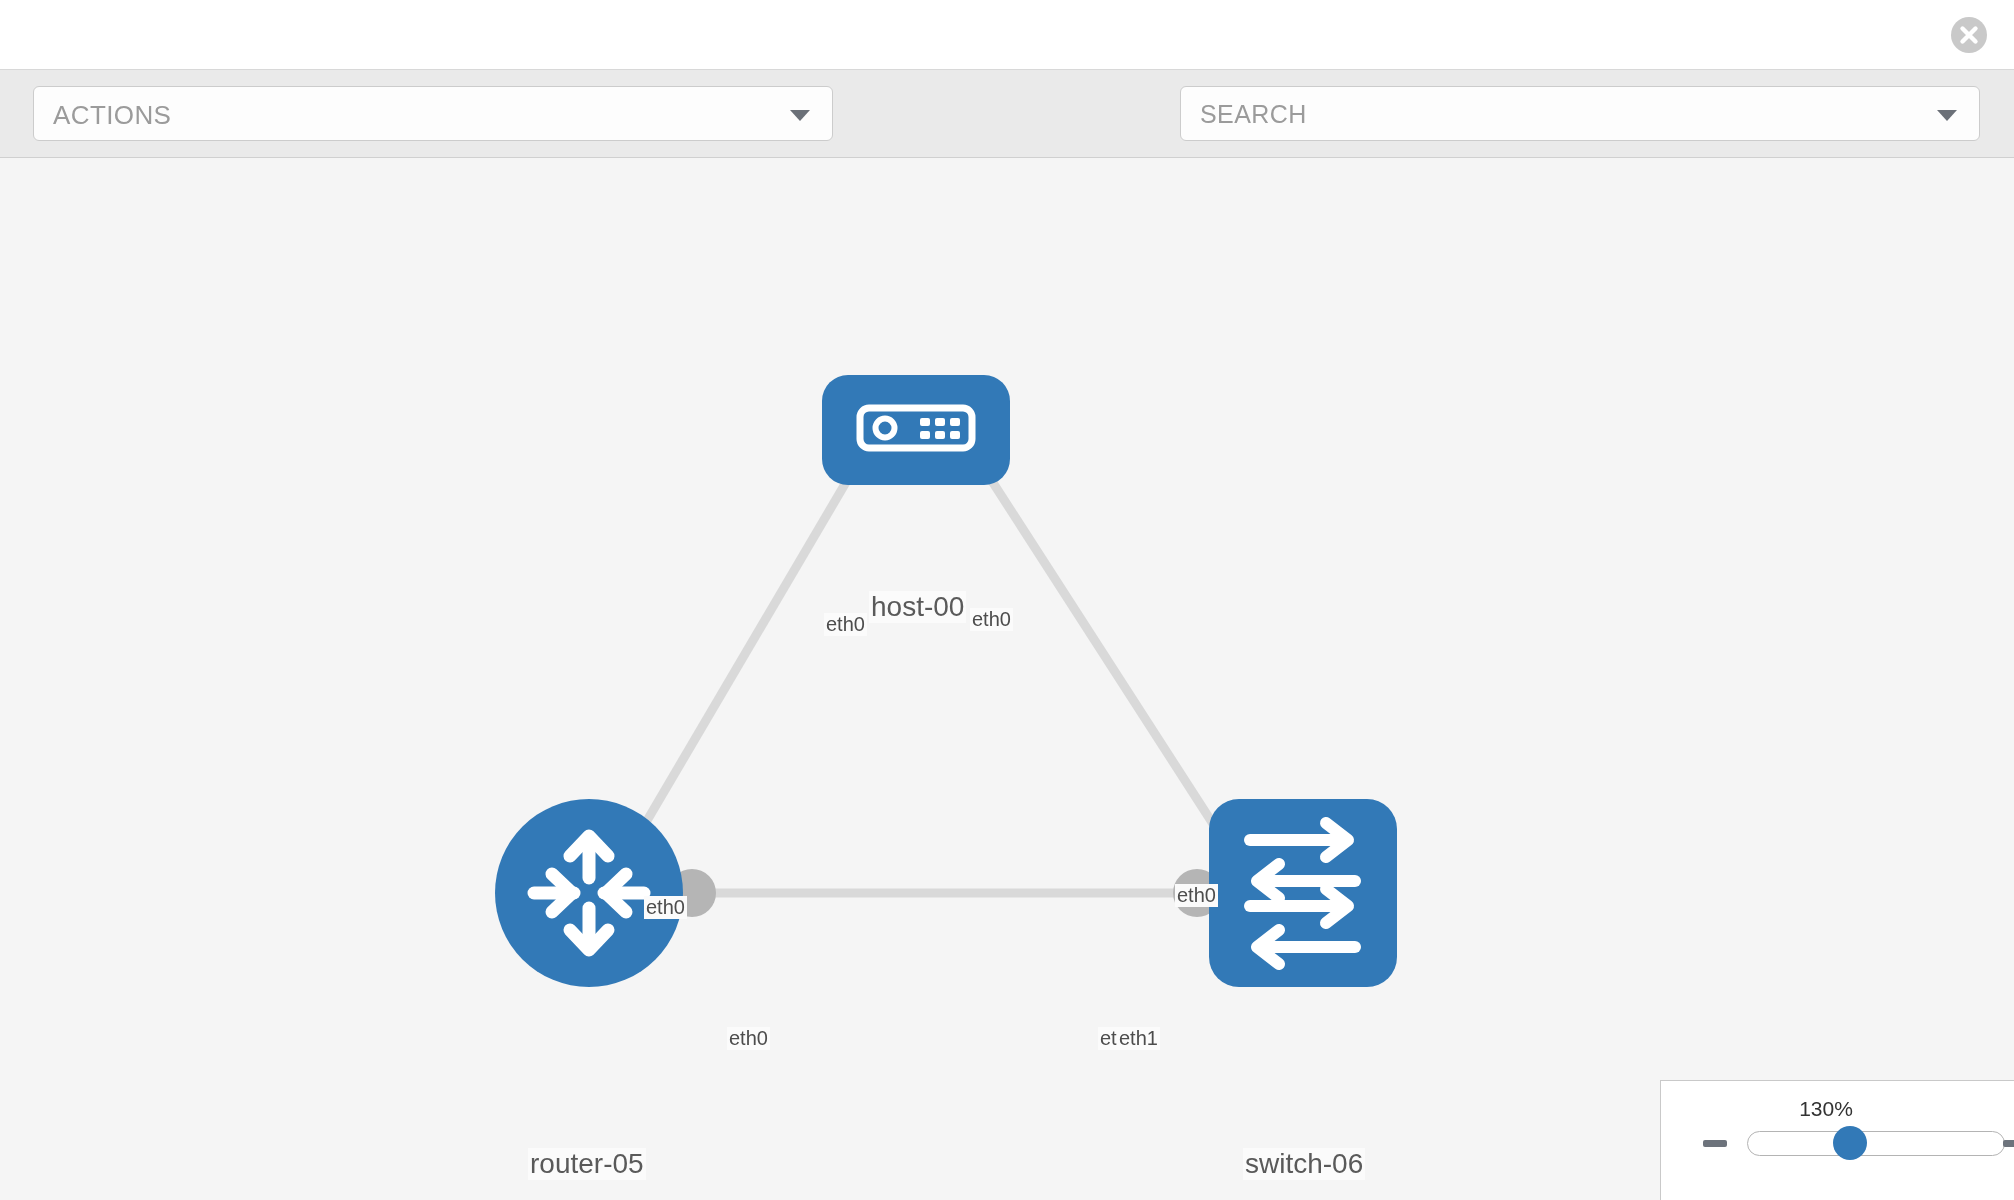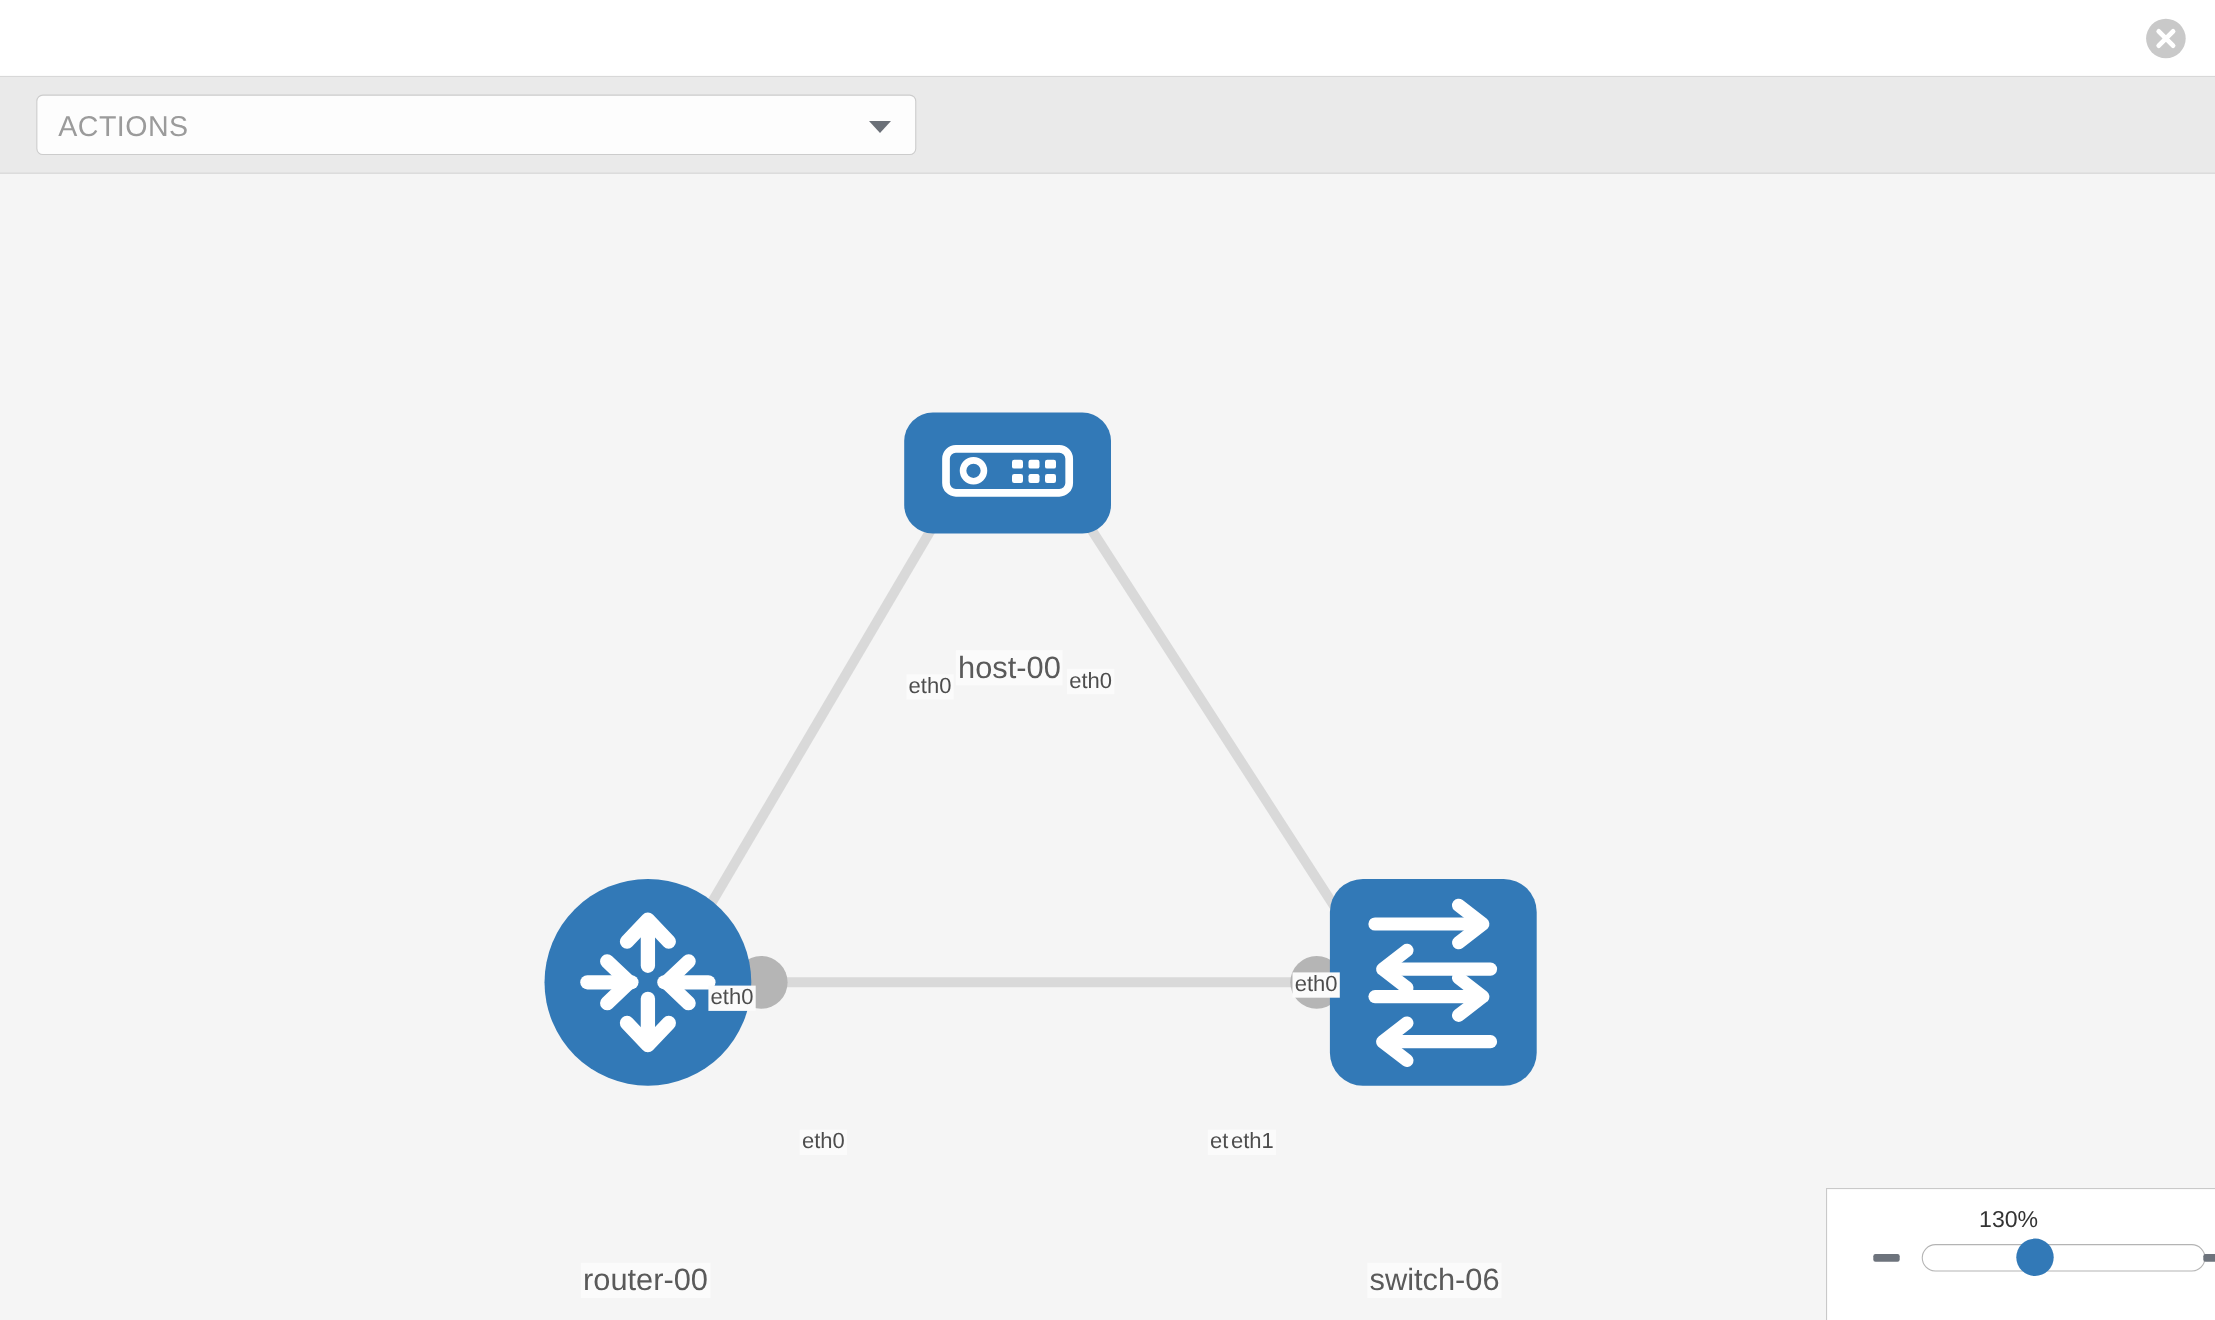--- a/index.html
+++ b/index.html
@@ -172,20 +172,24 @@
 
     <div class="tool-icon key">
       <svg width="46" height="46" viewBox="0 0 46 46">
         <circle cx="16.5" cy="16.5" r="9.2" fill="none" stroke="#6b7480" stroke-width="5"></circle>
         <path d="M22.5 22.5 L37 37" stroke="#6b7480" stroke-width="5" stroke-linecap="round"></path>
         <path d="M30.5 30.5 L36 25.5" stroke="#6b7480" stroke-width="4.4" stroke-linecap="round"></path>
         <path d="M36 36 L41 31.5" stroke="#6b7480" stroke-width="4.4" stroke-linecap="round"></path>
       </svg>
     </div>
 
+    <div class="search-select">
+      <span class="lbl">SEARCH</span>
+      <span class="caret"></span>
+    </div>
   </div>
 
   <div class="canvas">
 
     <svg class="topology-svg" width="2014" height="1042">
 
       <g>
         <line x1="885" y1="258" x2="625" y2="700" stroke="#d9d9d9" stroke-width="9"></line>
       </g>
       <g>
@@ -246,21 +250,21 @@
 
     <div class="iface-label" style="left:824px; top:455px;">eth0</div>
     <div class="iface-label" style="left:970px; top:450px;">eth0</div>
     <div class="iface-label" style="left:644px; top:738px;">eth0</div>
     <div class="iface-label" style="left:1175px; top:726px;">eth0</div>
     <div class="iface-label" style="left:727px; top:869px;">eth0</div>
     <div class="iface-label" style="left:1098px; top:869px;">eth</div>
     <div class="iface-label" style="left:1117px; top:869px;">eth1</div>
 
     <div class="node-label" style="left:869px; top:433px;text-align:right;">host-00</div>
-    <div class="node-label" style="left:528px; top:990px;">router-00</div>
+    <div class="node-label" style="left:528px; top:990px;">router-05</div>
     <div class="node-label" style="left:1243px; top:990px;">switch-06</div>
   </div>
 
   <div class="zoom-widget">
     <div class="zoom-pct">130%</div>
     <div class="zoom-minus"></div>
     <div class="zoom-track"></div>
     <div class="zoom-knob"></div>
     <div class="zoom-plus"></div>
   </div>

